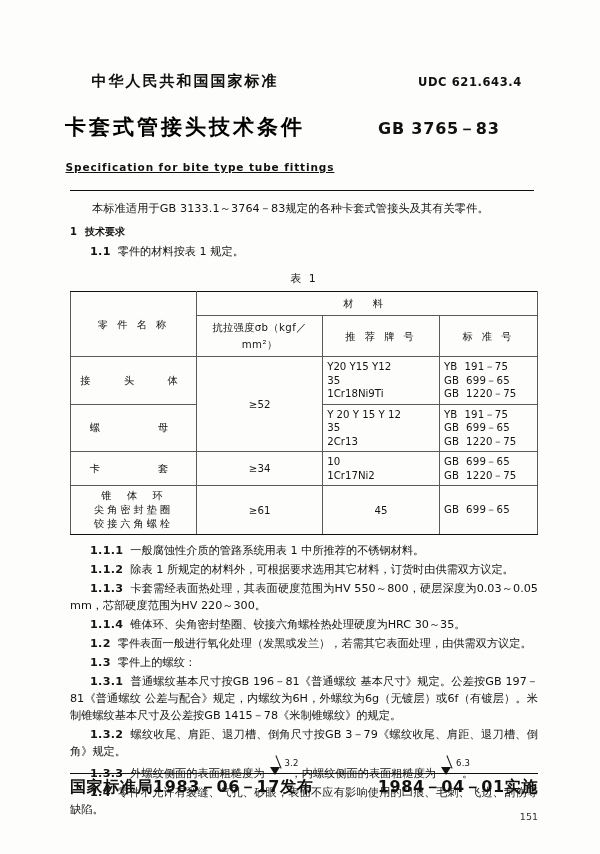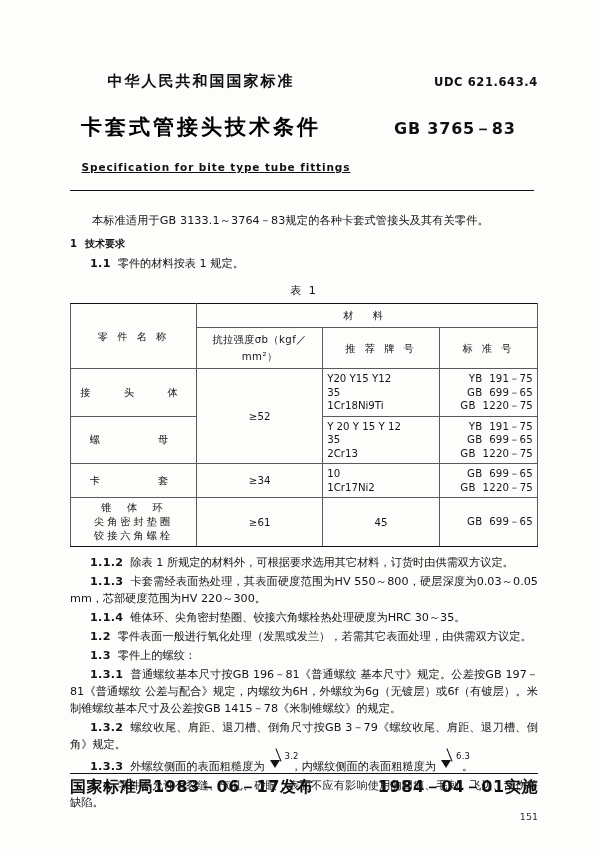--- a/index.html
+++ b/index.html
@@ -23,21 +23,21 @@
 
   
   .head {
     position: absolute;
     left: 0; right: 0;
     top: 72px;
   }
   .head-row {
     display: flex;
     align-items: baseline;
-    padding: 0 28px 0 16px;
+    padding: 0 28px 0 0;
   }
   .nat-title {
     width: 370px;
     text-align: center;
     font-size: 15px;
     font-weight: bold;
     letter-spacing: 2px;
     color: #111;
   }
   .udc {
@@ -87,21 +87,21 @@
   .body {
     position: absolute;
     left: 70px;
     right: 62px;
     top: 200px;
     font-size: 11.2px;
     line-height: 17px;
     color: #141414;
   }
   .p {
-    margin: 12px 0 2px 0;
+    margin: 0 0 2px 0;
     text-align: justify;
     letter-spacing: 0.1px;
   }
   .p.indent { text-indent: 22px; }
   .sec-h {
     margin: 6px 0 3px 0;
     font-weight: bold;
     font-size: 10px;
   }
   .sec-h .num { margin-right: 8px; }
@@ -183,21 +183,21 @@
     letter-spacing: 3px;
     line-height: 14px;
   }
   .cell-center { text-align: center; }
   .cell-list {
     text-align: left;
     padding-left: 22px;
     line-height: 13.5px;
   }
   .cell-std {
-    text-align: right;
+    text-align: left;
     padding-left: 16px;
     line-height: 13.5px;
     letter-spacing: 0.2px;
   }
   .col-name  { width: 27%; }
   .col-str   { width: 27%; }
   .col-grade { width: 25%; }
   .col-std   { width: 21%; }
 
   
@@ -304,20 +304,23 @@
           <td class="cell-center outer-bot">≥61</td>
           <td class="cell-center outer-bot">45</td>
           <td class="cell-std outer-bot">GB&nbsp;&nbsp;699－65</td>
         </tr>
       </tbody>
     </table>
 
     <div style="height:7px;"></div>
 
     <p class="clause sub-indent">
+      <span class="num">1.1.1</span><span>一般腐蚀性介质的管路系统用表 1 中所推荐的不锈钢材料。</span>
+    </p>
+    <p class="clause sub-indent">
       <span class="num">1.1.2</span><span>除表 1 所规定的材料外，可根据要求选用其它材料，订货时由供需双方议定。</span>
     </p>
     <p class="clause sub-indent">
       <span class="num">1.1.3</span><span>卡套需经表面热处理，其表面硬度范围为HV 550～800，硬层深度为0.03～0.05 mm，芯部硬度范围为HV 220～300。</span>
     </p>
     <p class="clause sub-indent">
       <span class="num">1.1.4</span><span>锥体环、尖角密封垫圈、铰接六角螺栓热处理硬度为HRC 30～35。</span>
     </p>
     <p class="clause sub-indent">
       <span class="num">1.2</span><span>零件表面一般进行氧化处理（发黑或发兰），若需其它表面处理，由供需双方议定。</span>

